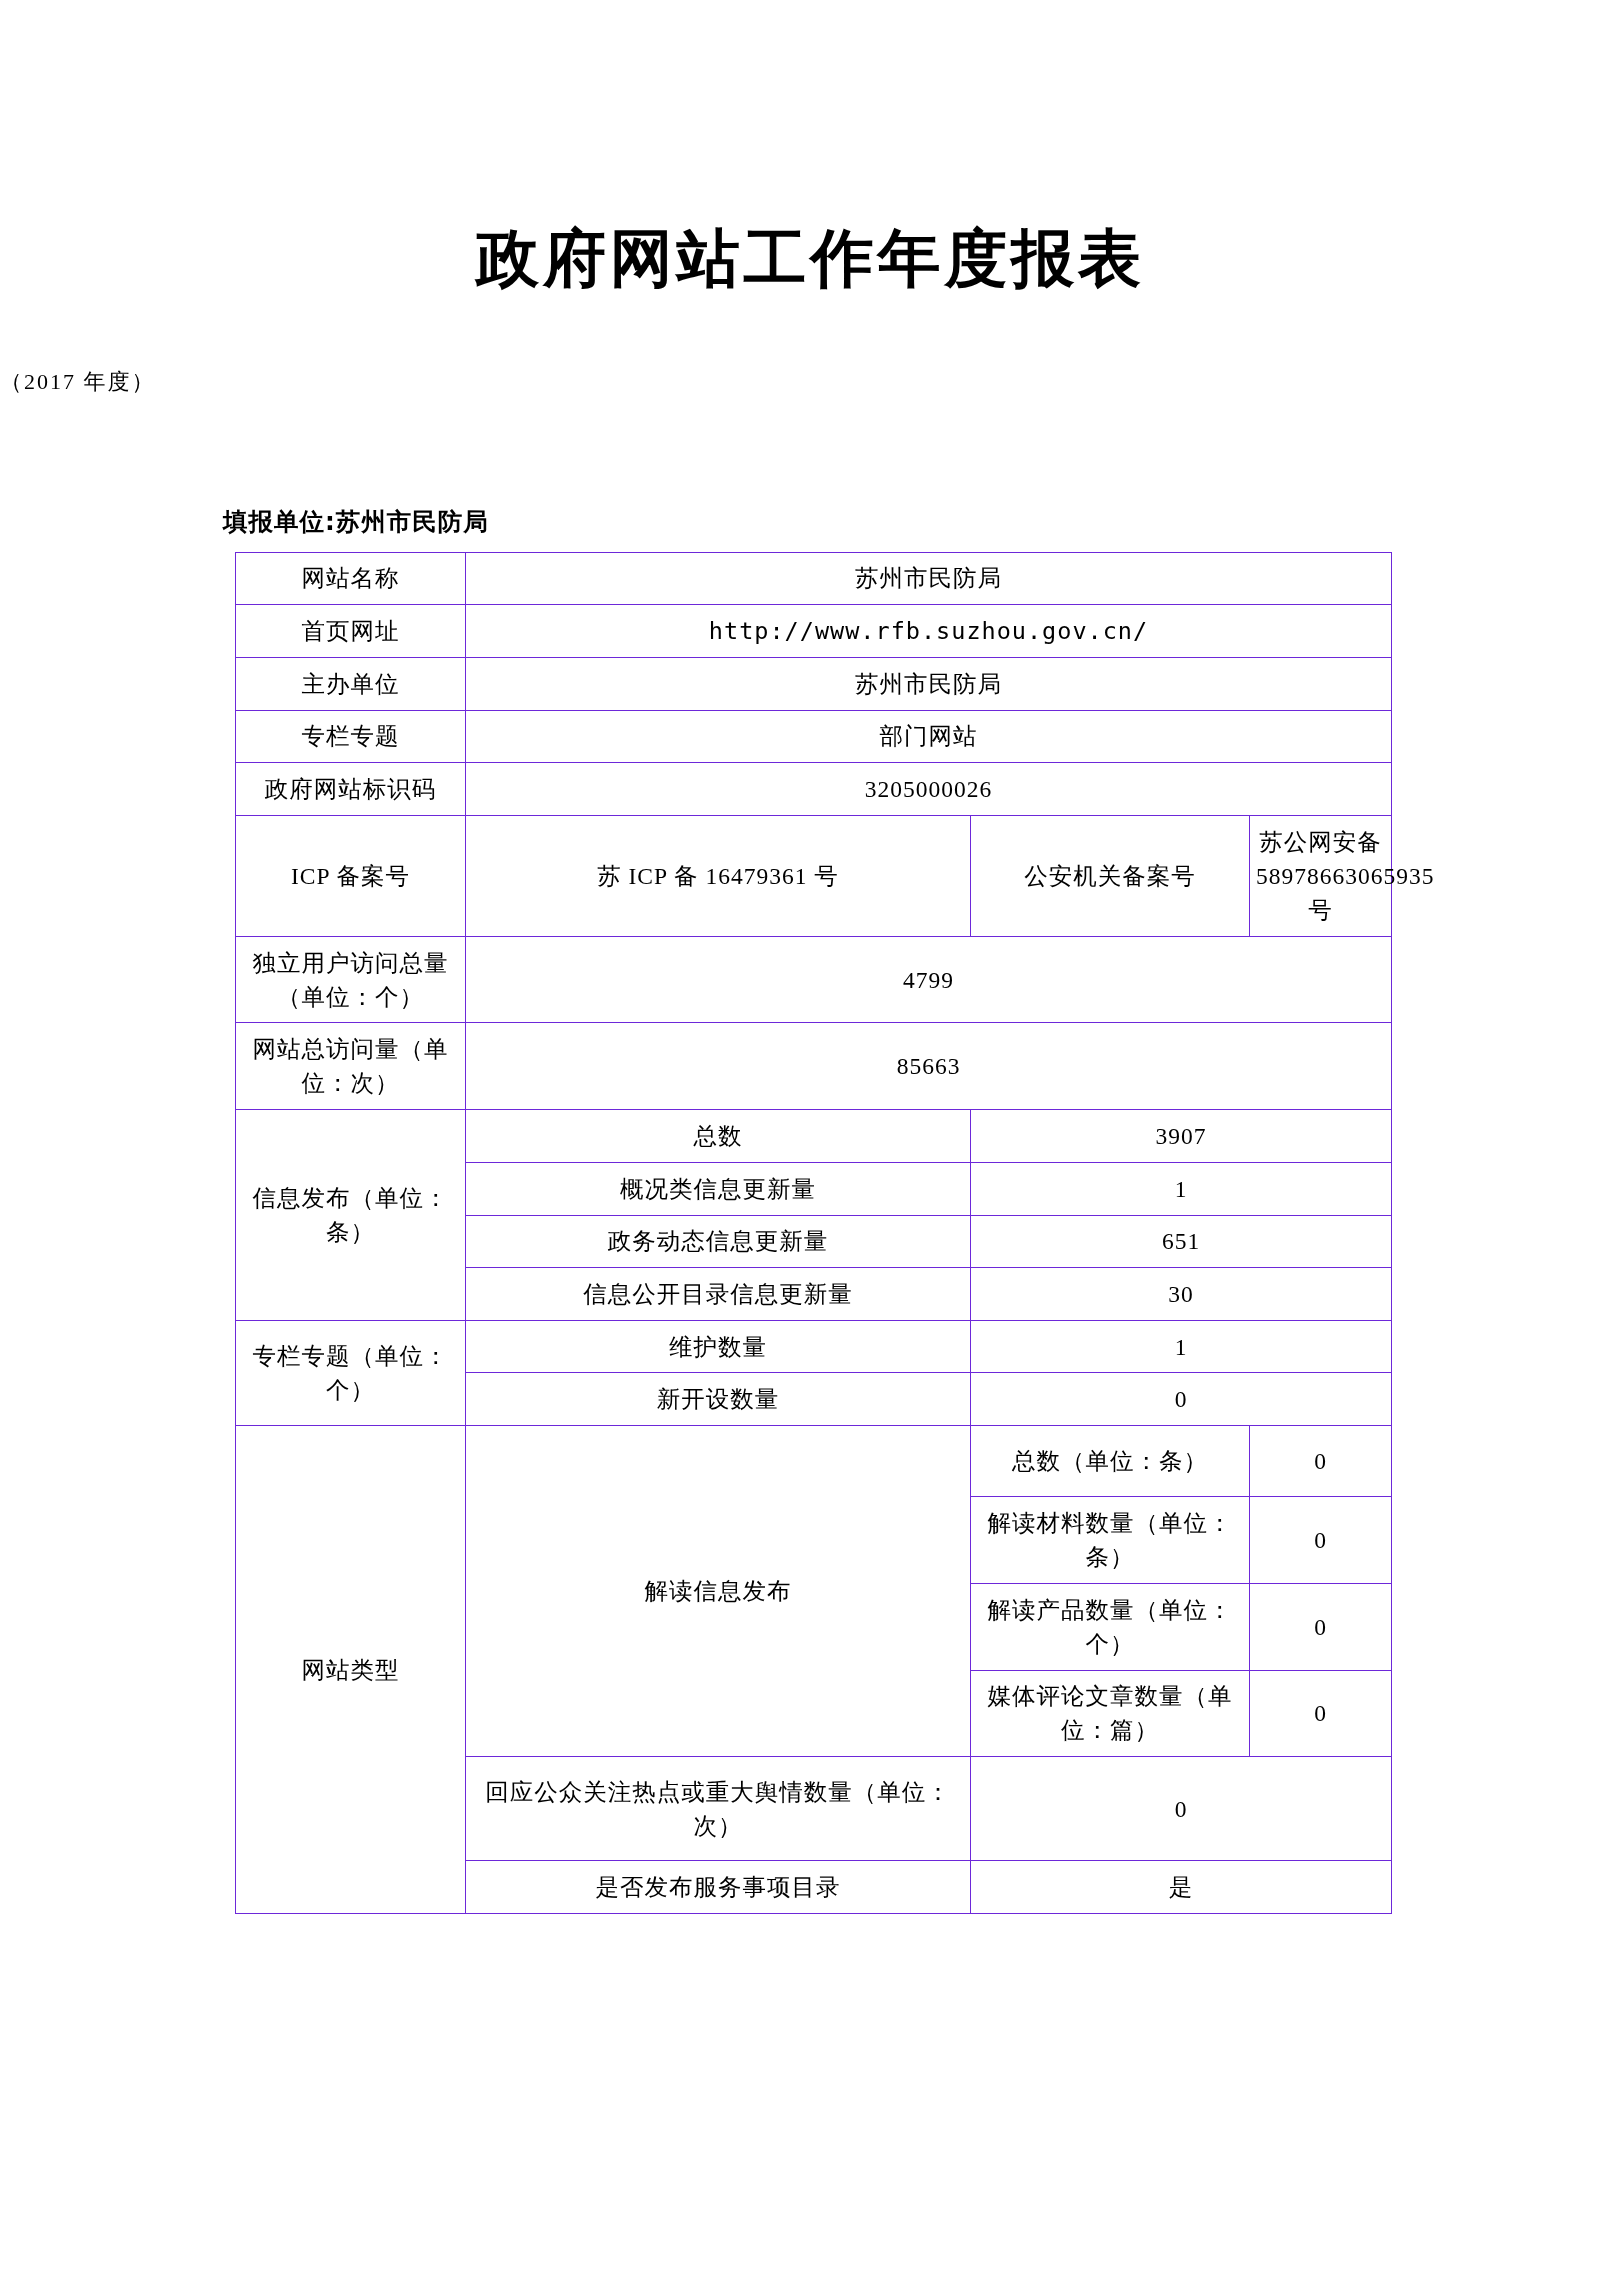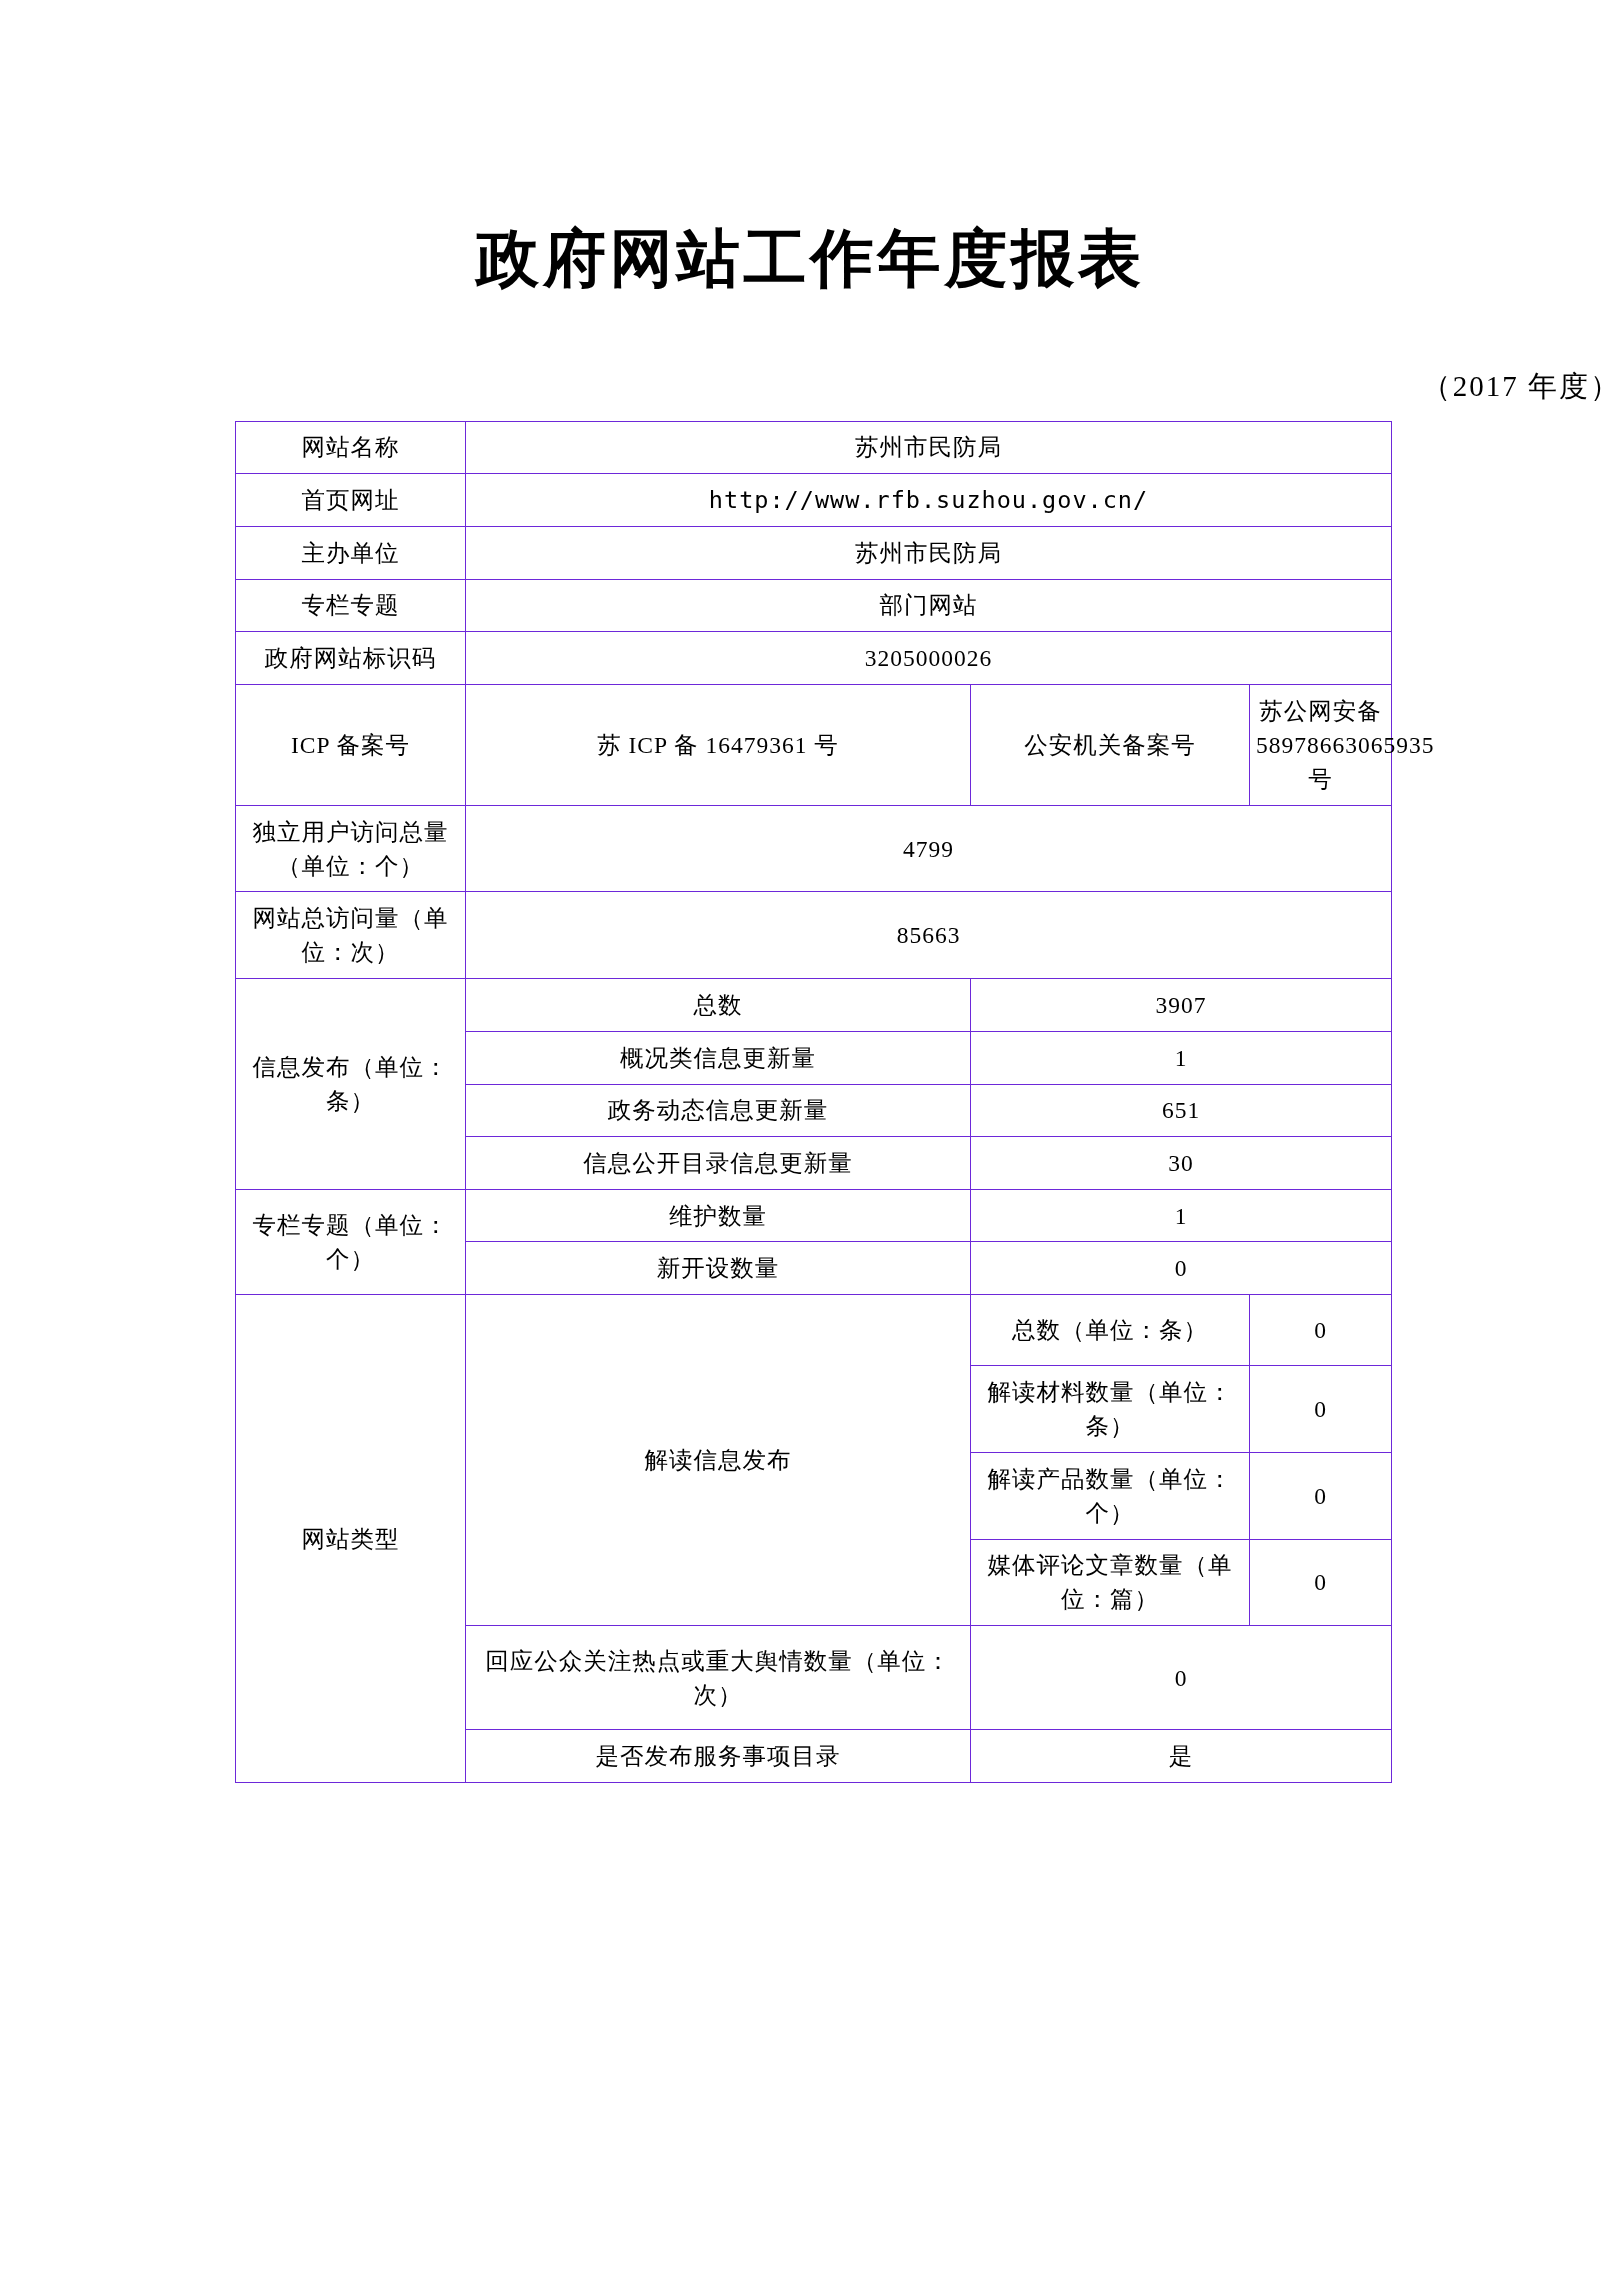--- a/index.html
+++ b/index.html
@@ -23,22 +23,22 @@
   }
   .title {
     text-align: center;
     font-family: "DejaVu Sans", "Liberation Sans", sans-serif;
     font-weight: bold;
     font-size: 63px;
     letter-spacing: 3.9px;
     margin-top: 216px;
   }
   .subtitle {
-    text-align: right;
-    font-size: 29px;
+    text-align: left;
+    font-size: 22px;
     margin-top: 65px;
     letter-spacing: 2px;
   }
   .org-line {
     margin-top: 108px;
     margin-left: 223px;
     font-family: "DejaVu Sans", "Liberation Sans", sans-serif;
     font-weight: bold;
     font-size: 24.5px;
     letter-spacing: 1px;
@@ -72,20 +72,21 @@
   }
   .two-line { line-height: 1.5; }
 </style>
 </head>
 <body>
 
 <div class="page">
 
   <div class="title">政府网站工作年度报表</div>
   <div class="subtitle">（2017 年度）</div>
+  <div class="org-line">填报单位:苏州市民防局</div>
 
   <table class="report">
     <colgroup>
       <col style="width:230px">
       <col style="width:304px">
       <col style="width:201px">
       <col style="width:279px">
       <col style="width:142px">
     </colgroup>
     <tbody>

